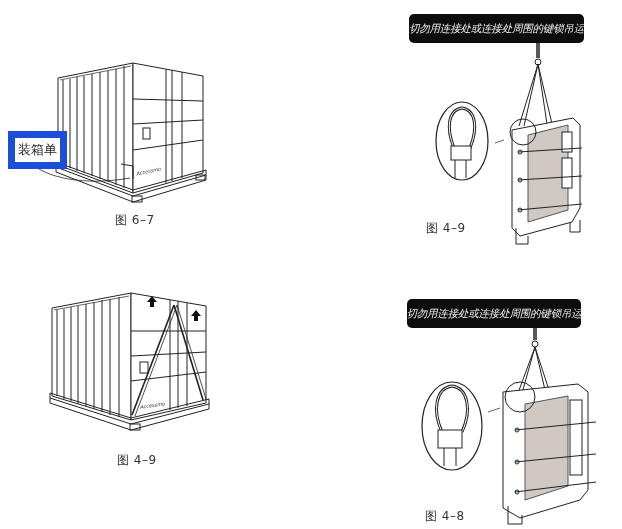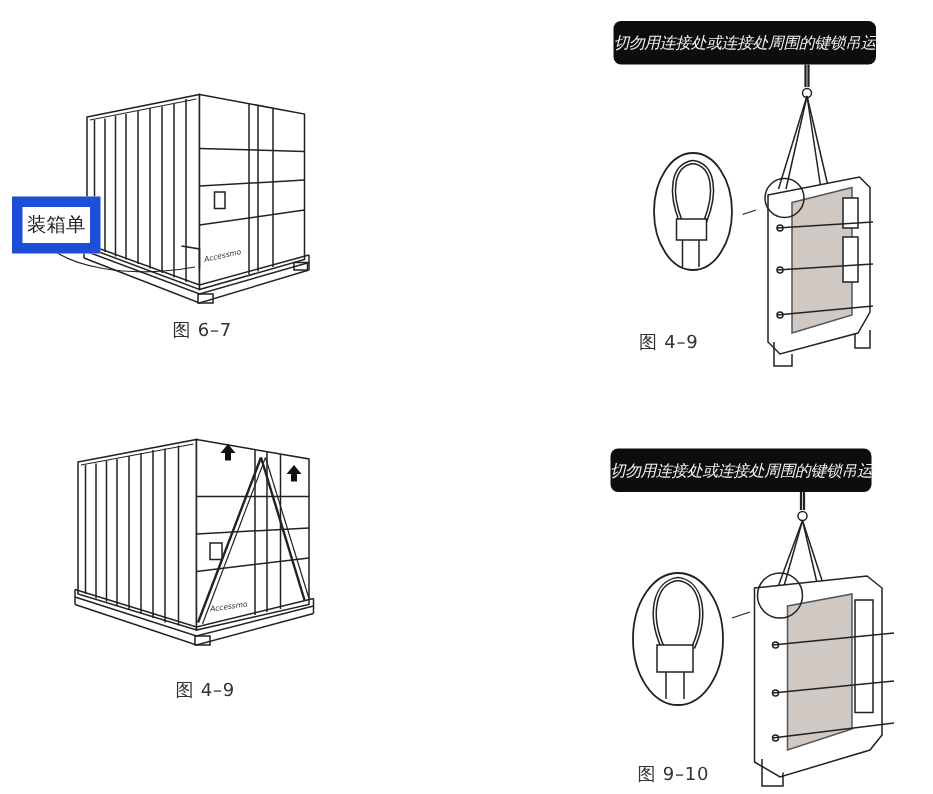--- a/index.html
+++ b/index.html
@@ -180,14 +180,14 @@
       <line x1="500" y1="408" x2="488" y2="412" stroke-width="0.7"></line>
 
       <ellipse cx="452" cy="426" rx="30" ry="44" stroke-width="1.2"></ellipse>
       <path d="M442,432 C432,410 436,388 452,386 C468,388 472,410 462,432" stroke-width="3"></path>
       <path d="M442,432 C432,410 436,388 452,386 C468,388 472,410 462,432" stroke="#fff" stroke-width="1"></path>
       <rect x="438" y="430" width="24" height="18" fill="#fff"></rect>
       <line x1="444" y1="448" x2="444" y2="466"></line>
       <line x1="456" y1="448" x2="456" y2="466"></line>
     </g>
   </svg>
-  <div class="abs caption" style="left:425px;top:508px;">图 9–10</div>
+  <div class="abs caption" style="left:425px;top:508px;">图 4–8</div>
 </div>
 
 </body></html>

